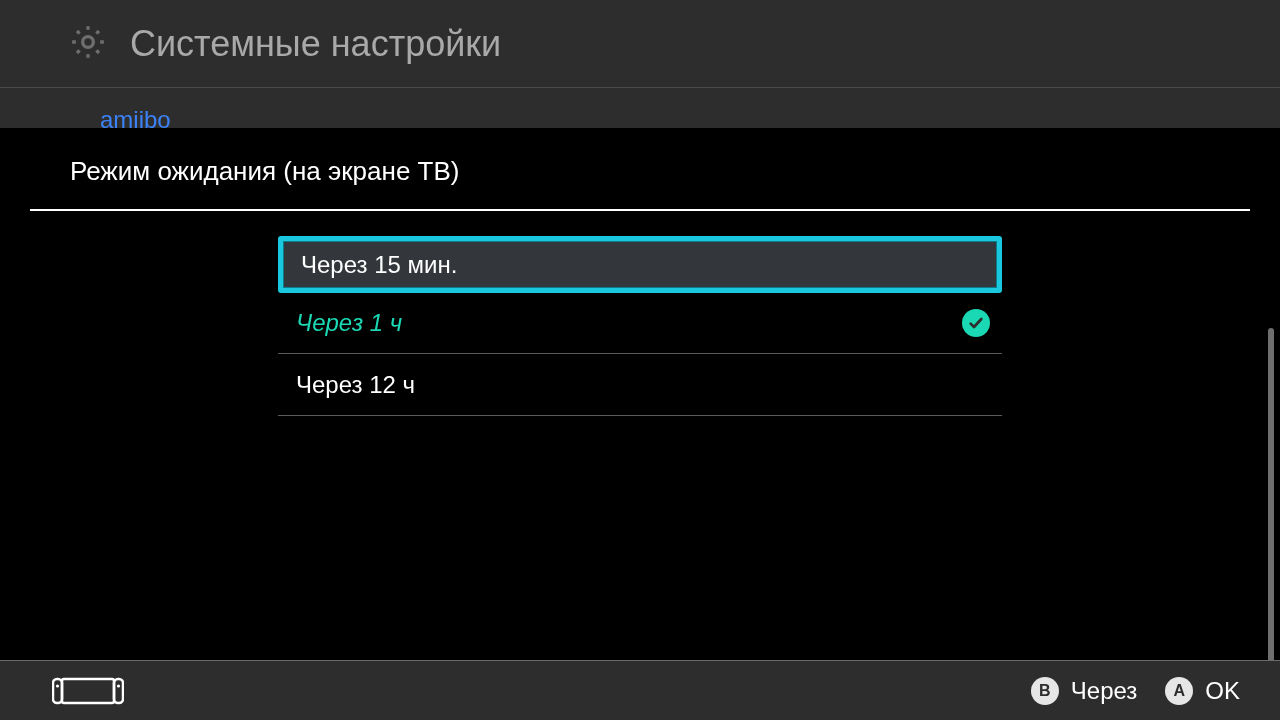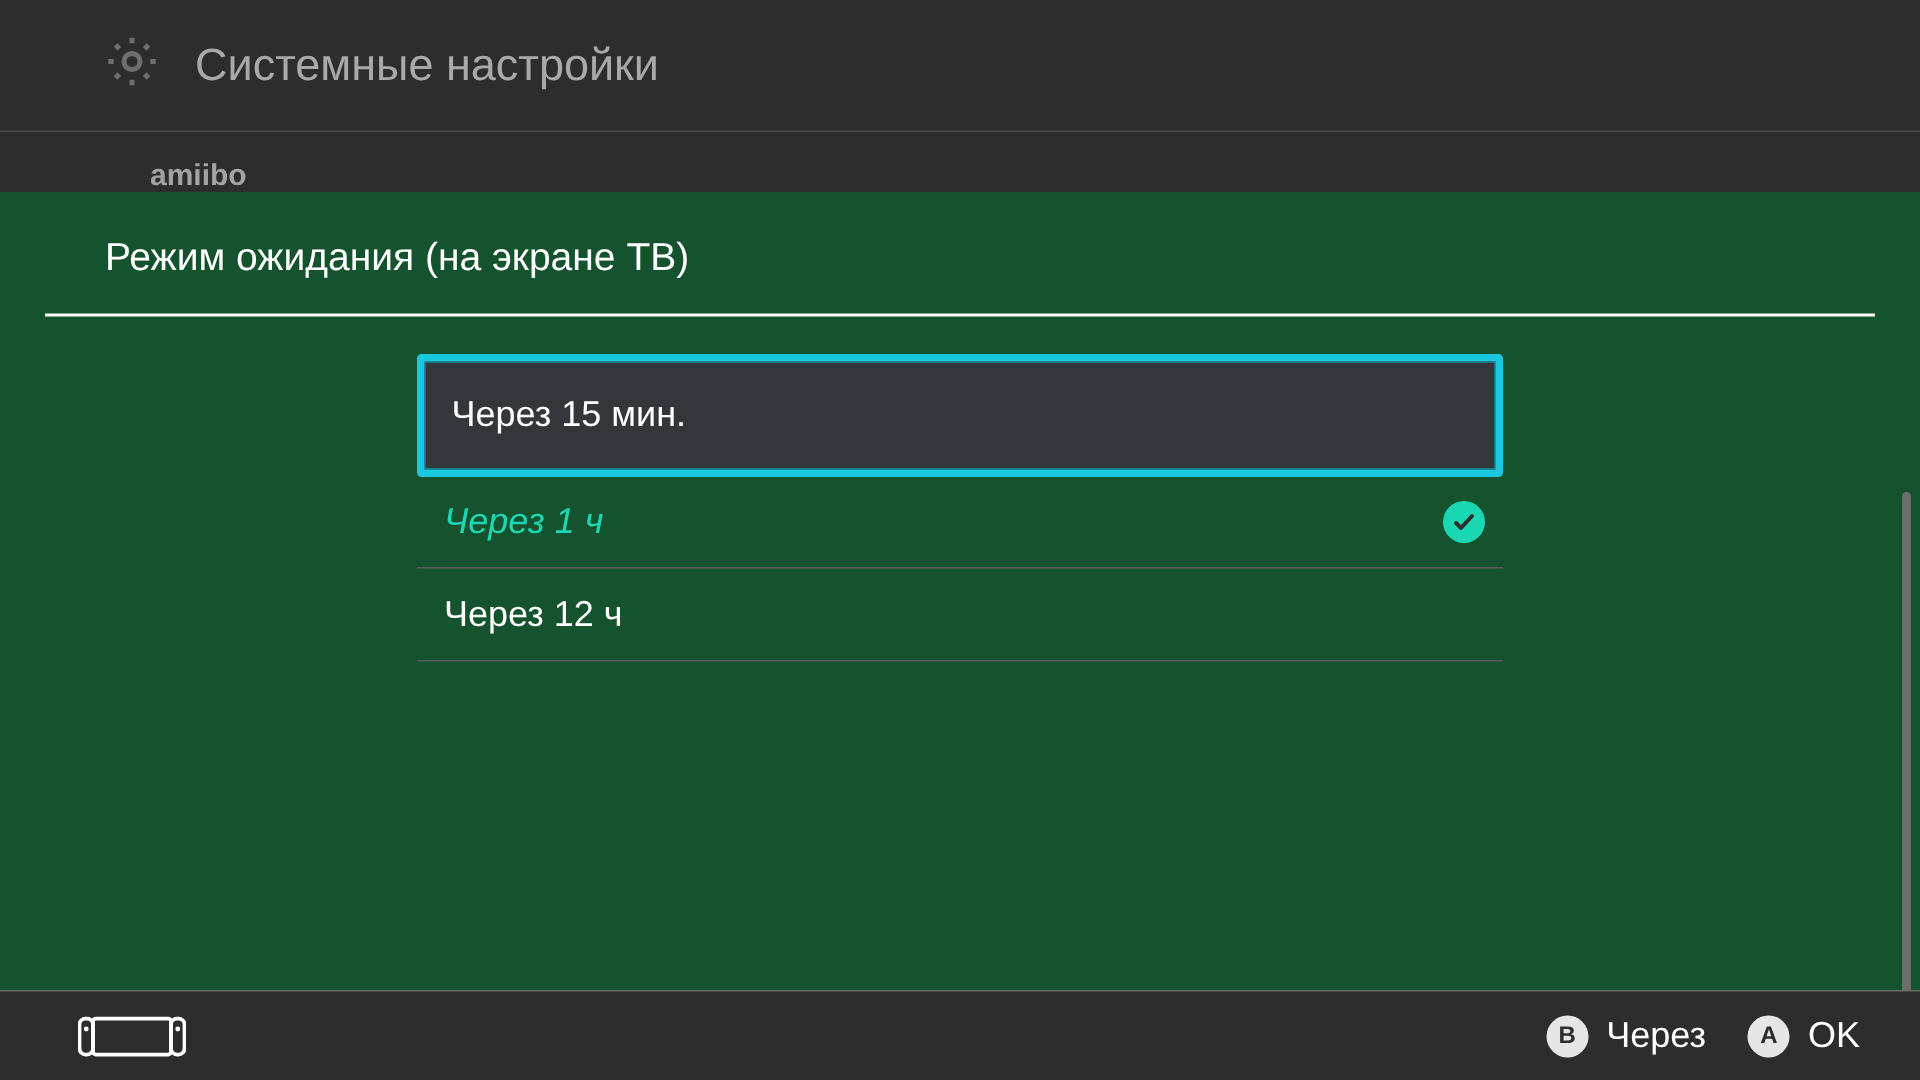--- a/index.html
+++ b/index.html
@@ -10,30 +10,30 @@
   .bg {
     position: absolute; inset: 0;
     background: #2d2d2d;
   }
   .bg-header {
     position: absolute; left: 0; right: 0; top: 0; height: 88px;
     display: flex; align-items: center; padding-left: 68px;
     border-bottom: 1px solid #4a4a4a;
   }
   .bg-header .gear { margin-right: 22px; opacity: .6; }
-  .bg-header .title { font-size: 30px; color: #a9a9a9; font-weight: 400; }
+  .bg-header .title { font-size: 36px; color: #a9a9a9; font-weight: 400; }
   .bg-amiibo {
     position: absolute; left: 100px; top: 106px;
-    font-size: 20px; color: #a3a3a3; font-weight: bold;
+    font-size: 24px; color: #3b82f6;
   }
 
   
   .overlay {
     position: absolute; left: 0; right: 0; top: 128px; bottom: 60px;
-    background: #14532d;
+    background: #000000;
   }
   .overlay-title-wrap {
     padding: 28px 0 22px 70px;
   }
   .overlay-title { font-size: 26px; color: #fff; font-weight: 400; }
   .overlay-divider {
     height: 2px; background: #fff; margin: 0 30px 0 30px;
   }
 
   .options {
@@ -43,21 +43,21 @@
   .option {
     position: relative;
     height: 62px;
     display: flex; align-items: center;
     padding: 0 18px;
     font-size: 24px; color: #fff;
     border-bottom: 1px solid #5b5b5b;
     cursor: pointer;
   }
   .option.highlight {
-    height: 82px;
+    height: 57px;
     border: 5px solid #19c8df;
     border-radius: 3px;
     background: #33373c;
     box-shadow: inset 0 0 0 1px #0a7d8a;
     margin-bottom: -1px;
   }
   .option.highlight + .option { border-top: none; }
   .option.selected .label { color: #1bd8b4; font-style: italic; }
   .check {
     position: absolute; right: 12px; top: 50%; transform: translateY(-50%);

